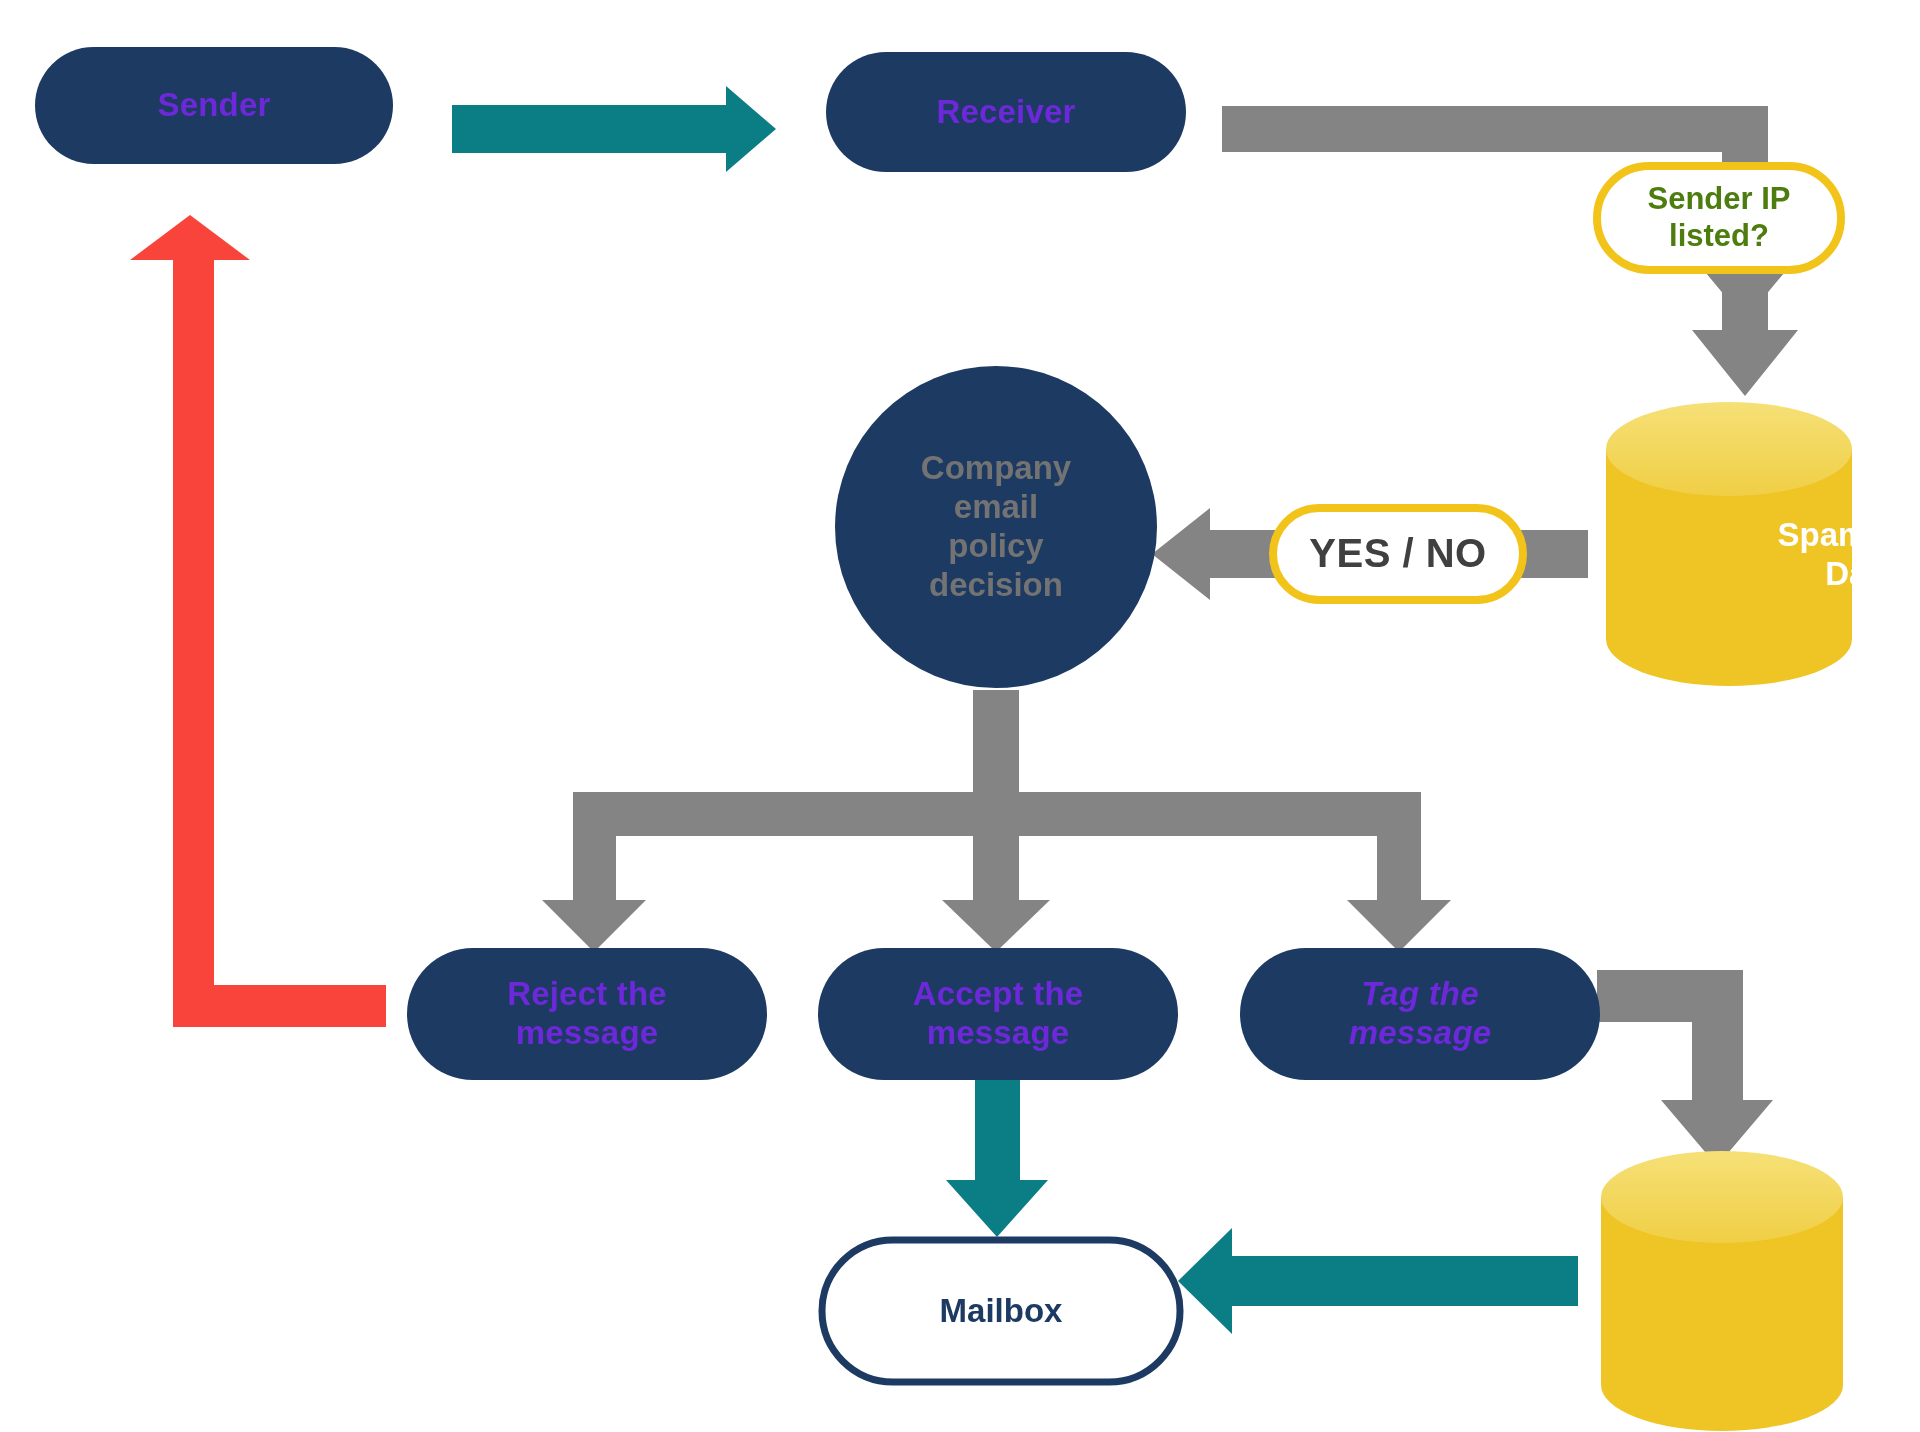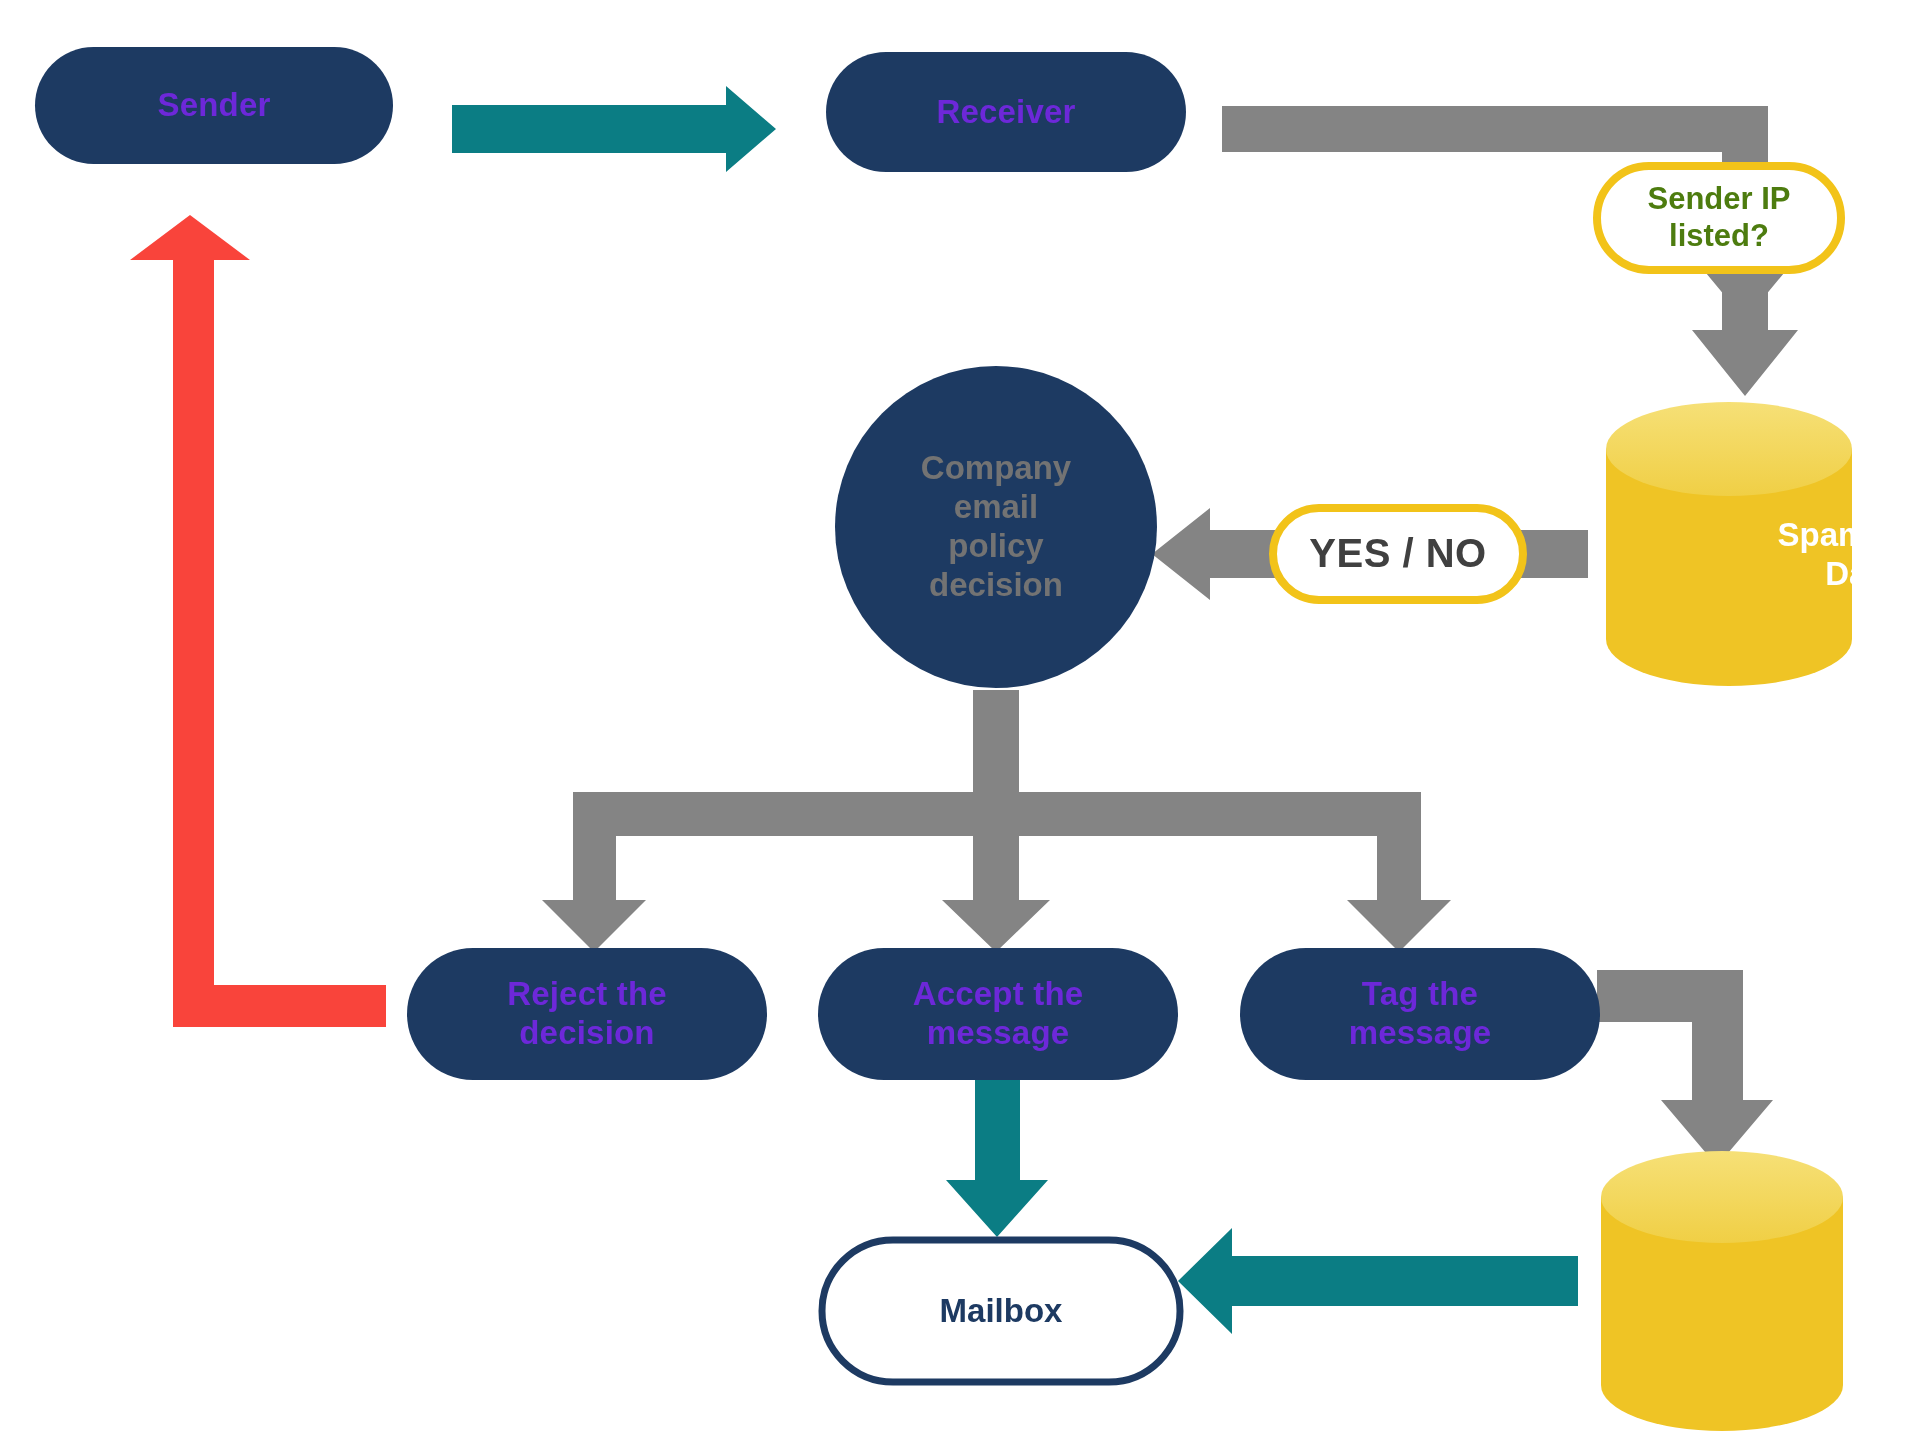--- a/index.html
+++ b/index.html
@@ -185,24 +185,24 @@
 Data</div>
 
   <div class="node-label lbl-yesno" style="left:1273px; top:508px; width:250px; height:92px;">YES / NO</div>
 
   <div class="node-label lbl-circle" style="left:835px; top:366px; width:322px; height:322px;">Company
 email
 policy
 decision</div>
 
   <div class="node-label lbl-pill" style="left:407px; top:948px; width:360px; height:132px;">Reject the
-decision</div>
+message</div>
 
   <div class="node-label lbl-pill" style="left:818px; top:948px; width:360px; height:132px;">Accept the
 message</div>
 
-  <div class="node-label lbl-pill" style="left:1240px; top:948px; width:360px; height:132px;">Tag the
+  <div class="node-label lbl-pill" style="left:1240px; top:948px; width:360px; height:132px;font-style:italic;">Tag the
 message</div>
 
   <div class="node-label lbl-mailbox" style="left:822px; top:1240px; width:358px; height:142px;">Mailbox</div>
 
 
 </div>
 
 </body></html>

